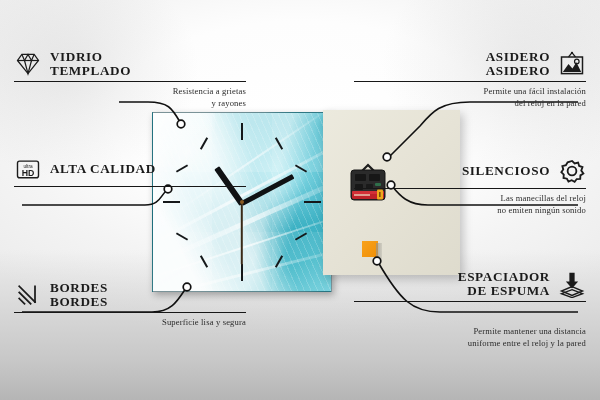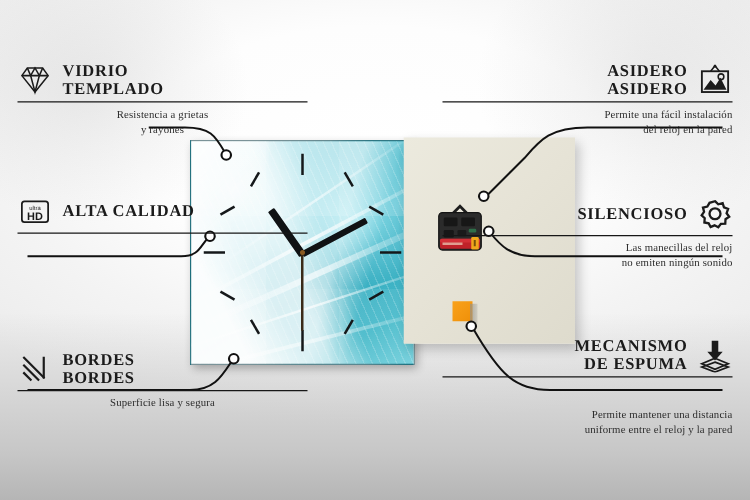--- a/index.html
+++ b/index.html
@@ -36,21 +36,21 @@
   }
   .feat.left .t1,.feat.left .t2{text-align:left;}
   .feat.right .t1,.feat.right .t2{text-align:right;}
   .t2{align-self:flex-end;}
   .feat.left .t2{align-self:flex-start;padding-left:0;}
   .rule{height:1.4px;background:#171717;margin-top:3px;width:100%;}
   .desc{
     margin-top:4px;font-family:"Liberation Serif", serif;
     font-size:8.6px;line-height:1.38;color:#2b2b2b;letter-spacing:.15px;
   }
-  .feat.left .desc{text-align:center;}
+  .feat.left .desc{text-align:right;}
   .feat.right .desc{text-align:right;}
   .ico{width:28px;height:28px;flex:0 0 28px;display:block;}
 
   
   #clock{
     position:absolute;left:152px;top:112px;width:178px;height:178px;
     border:1px solid rgba(20,60,70,.55);
     box-shadow:2px 3px 7px rgba(0,0,0,.30);
     overflow:hidden;
     background:
@@ -272,21 +272,21 @@
       </svg>
     </div>
     <div class="rule"></div>
     <div class="desc" style="white-space:pre-line;text-align:right;">Las manecillas del reloj
 no emiten ningún sonido</div>
   </div>
 
   <div class="feat right" style="left:354px;top:270px;">
     <div class="head">
       <div class="titles">
-        <div class="t1">MECANISMO</div>
+        <div class="t1">ESPACIADOR</div>
         <div class="t2">DE ESPUMA</div>
       </div>
       <svg class="ico" viewBox="0 0 32 32">
         <path d="M13 3 H19 V13 H23 L16 21 L9 13 H13 Z" fill="#1b1b1b"></path>
         <path d="M16 19 L28 24 L16 29 L4 24 Z" fill="none" stroke="#1b1b1b" stroke-width="1.6"></path>
         <path d="M16 22.5 L28 27 L16 31.5 L4 27 Z" fill="none" stroke="#1b1b1b" stroke-width="1.6"></path>
       </svg>
     </div>
     <div class="rule"></div>
     <div class="desc" style="white-space:pre-line;margin-top:24px;">Permite mantener una distancia

